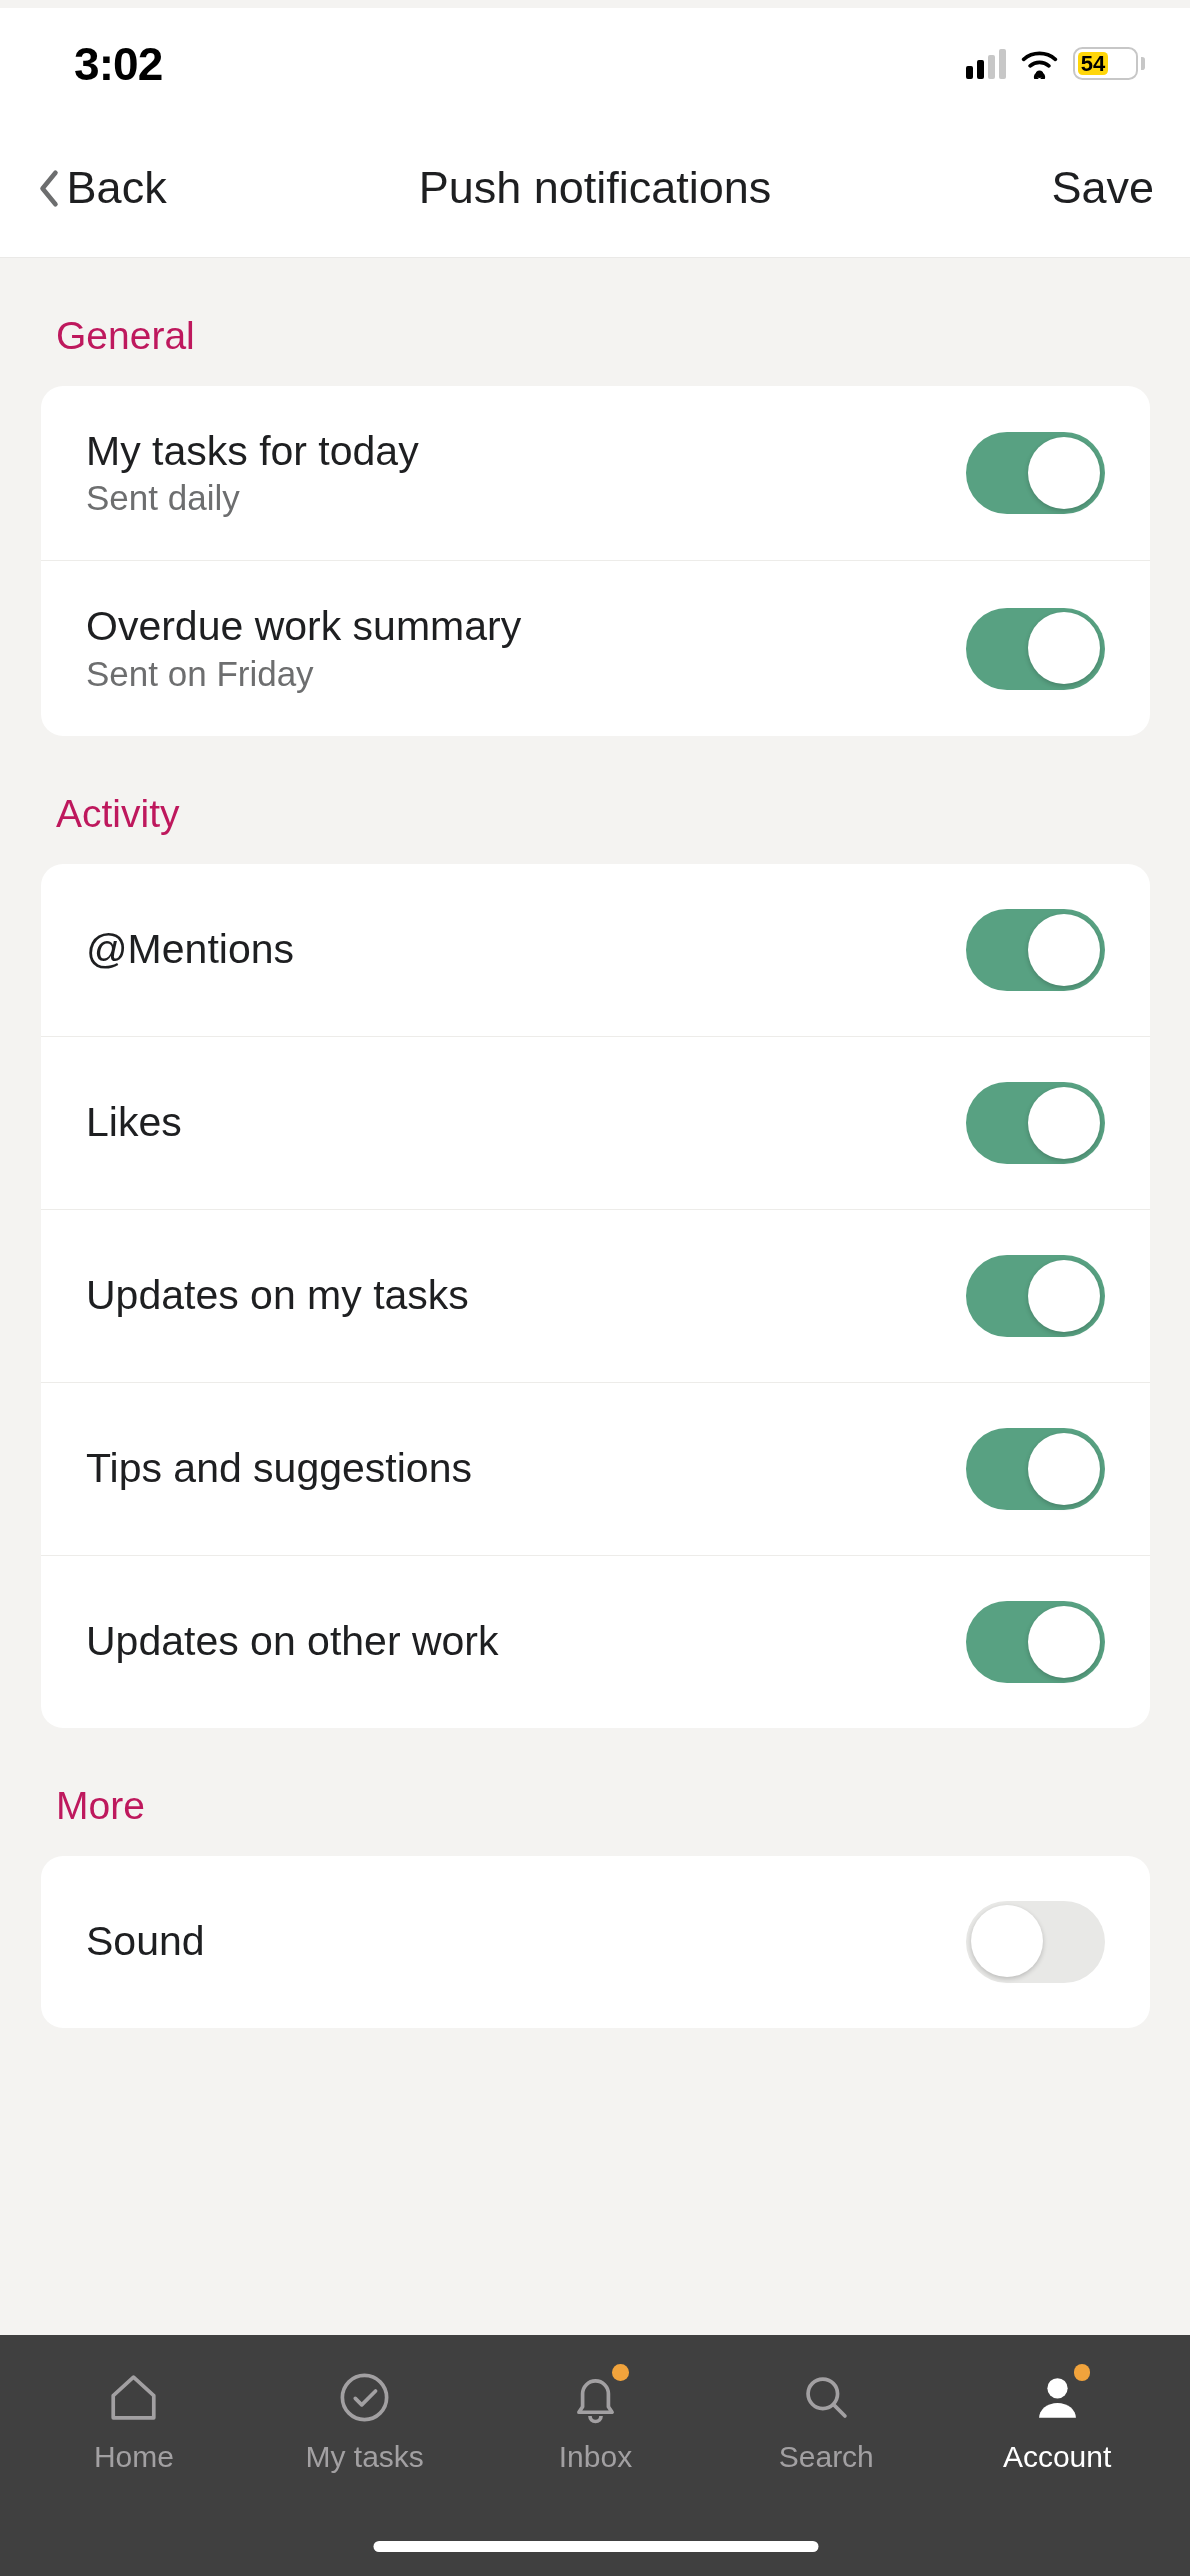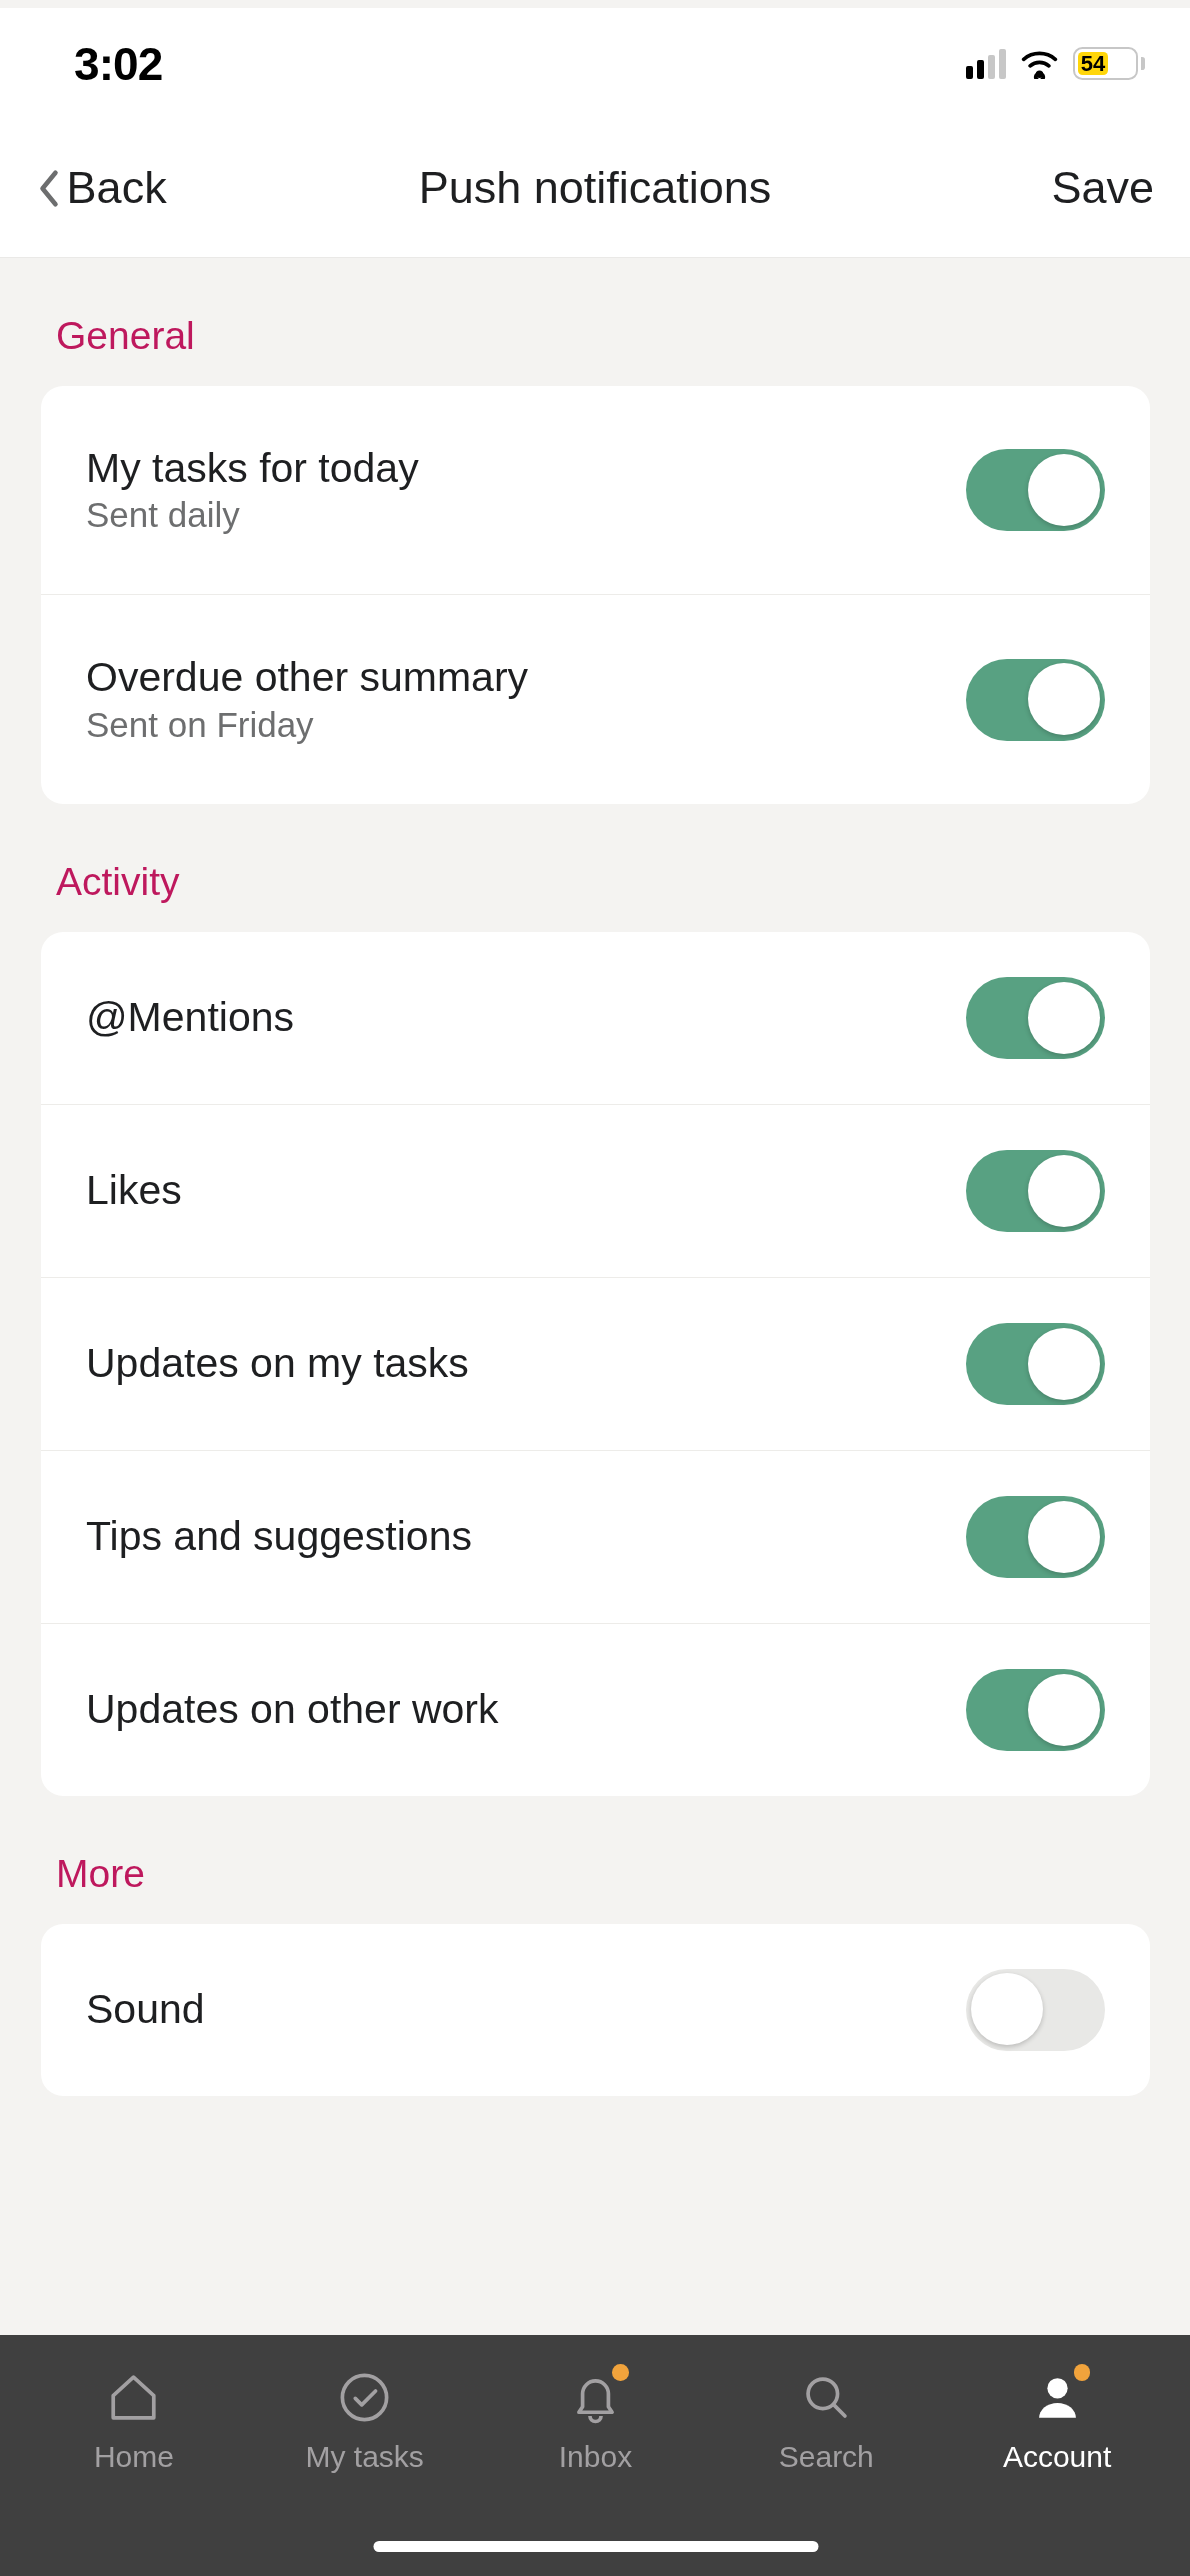--- a/index.html
+++ b/index.html
@@ -123,21 +123,21 @@
     .card {
       background: #fff;
       border-radius: 22px;
       margin: 9.3px 41px 28px 41px;
       overflow: hidden;
     }
     .row {
       display: flex;
       align-items: center;
       justify-content: space-between;
-      padding: 59px 45px;
+      padding: 42px 45px;
       border-bottom: 0.9px solid #edece9;
       min-height: 108px;
     }
     .row:last-child { border-bottom: none; }
     .row.tall { padding: 45px 45px; }
     .row-text { display: flex; flex-direction: column; gap: 3.7px; }
     .row-title { font-size: 41px; color: #1e1f21; font-weight: 400; }
     .row-sub { font-size: 35px; color: #6d6e6f; }
 
     
@@ -255,21 +255,21 @@
       <div class="row-text">
         <div class="row-title">My tasks for today</div>
         <div class="row-sub">Sent daily</div>
       </div>
       <div class="toggle on">
           <div class="knob"></div>
         </div>
     </div>
     <div class="row">
       <div class="row-text">
-        <div class="row-title">Overdue other summary</div>
+        <div class="row-title">Overdue work summary</div>
         <div class="row-sub">Sent on Friday</div>
       </div>
       <div class="toggle on">
           <div class="knob"></div>
         </div>
     </div>
   </div>
 
   <div class="section-header">Activity</div>
   <div class="card">

